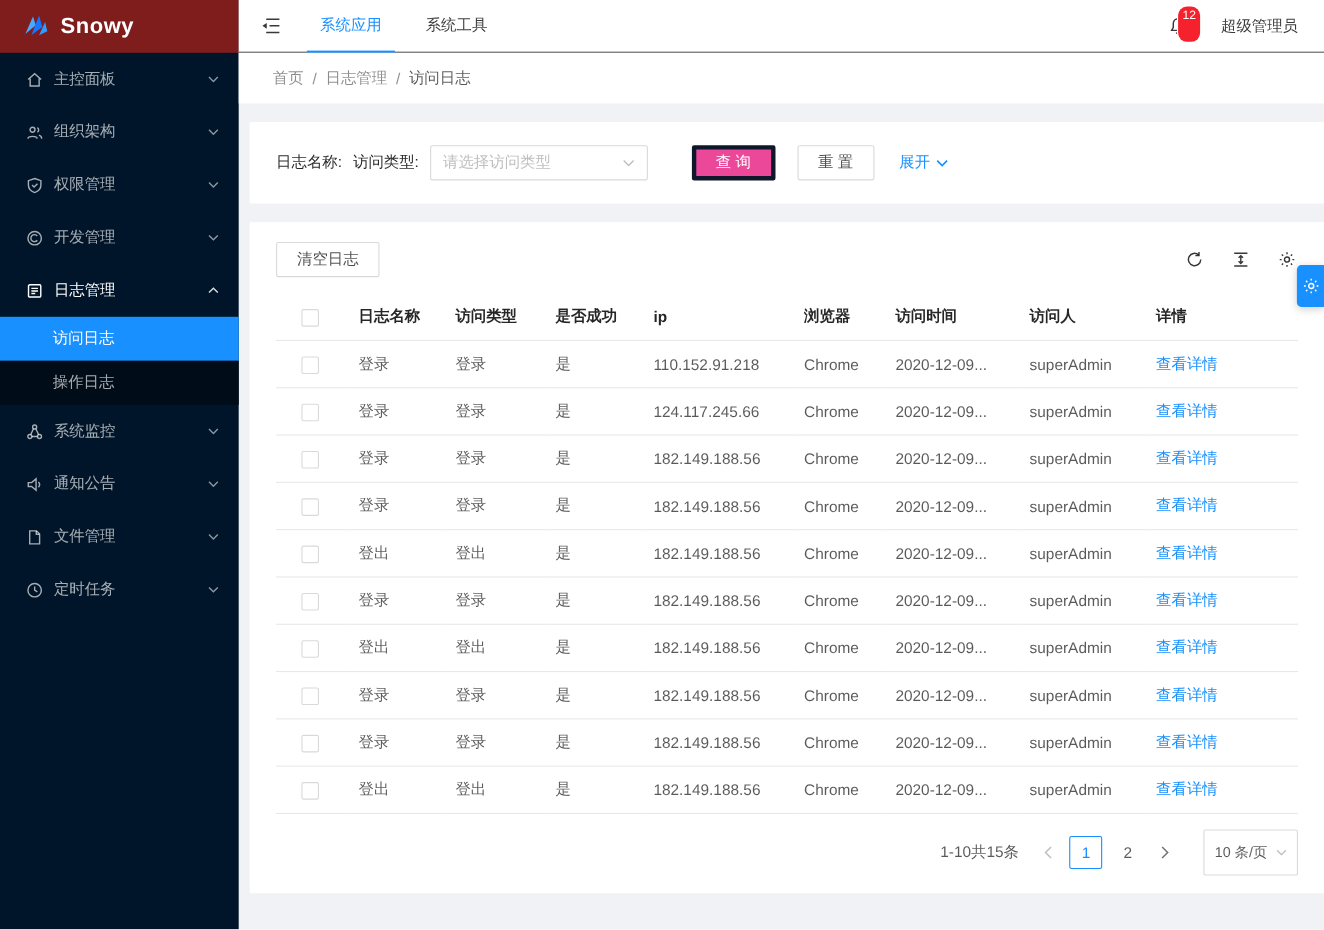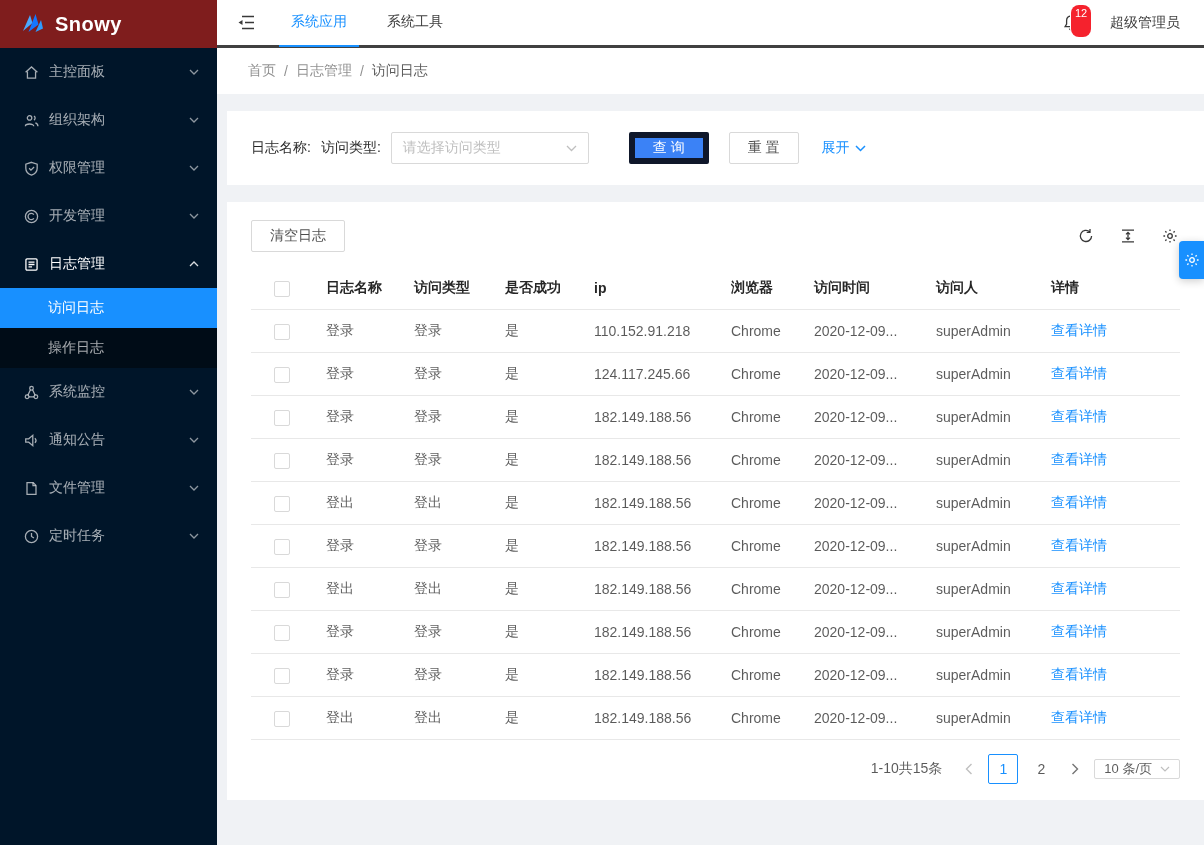--- a/index.html
+++ b/index.html
@@ -19,21 +19,21 @@
   .menu-item.open { color:#fff; }
   .mi-icon { display:flex; width:15px; }
   .mi-caret { margin-left:auto; display:flex; opacity:.85; }
   .submenu-item { height:40px; display:flex; align-items:center; padding-left:48px;
     color:rgba(255,255,255,0.65); font-size:14px; background:#000c17; cursor:pointer; }
   .submenu-item.active { background:#1890ff; color:#fff; }
 
   
   .main { flex:1; min-width:0; display:flex; flex-direction:column; }
   .topbar { height:48px; min-height:48px; background:#fff; display:flex;
-    align-items:center; padding:0 24px 0 20px; border-bottom:3px solid #404040; }
+    align-items:center; padding:0 24px 0 20px; border-bottom:1px solid #404040; }
   .fold-icon { color:rgba(0,0,0,0.78); display:flex; margin-right:24px; cursor:pointer; }
   .top-tabs { display:flex; height:48px; }
   .top-tab { display:flex; align-items:center; padding:0 12px; margin-right:16px;
     font-size:14px; color:rgba(0,0,0,0.78); border-bottom:2px solid transparent; cursor:pointer; }
   .top-tab.active { color:#1890ff; border-bottom-color:#1890ff; }
   .topbar-right { margin-left:auto; display:flex; align-items:center; gap:30px; }
   .bell-wrap { position:relative; color:rgba(0,0,0,0.78); display:flex; cursor:pointer; }
   .badge { position:absolute; top:-9px; left:9px; background:#f5222d; color:#fff;
     font-size:11px; height:32px; min-width:16px; padding:0 4px; border-radius:8px;
     line-height:16px; text-align:center; box-shadow:0 0 0 1px #fff; }
@@ -54,21 +54,21 @@
   .text-input { width:200px; height:32px; border:1px solid #d9d9d9; border-radius:2px;
     padding:0 11px; font-size:14px; color:rgba(0,0,0,0.65); outline:none; font-family:inherit; }
   .text-input::placeholder { color:#bfbfbf; }
   .gap1 { margin-right:52px; }
   .select-box { width:198px; height:32px; border:1px solid #d9d9d9; border-radius:2px;
     padding:0 11px; display:flex; align-items:center; font-size:14px; color:#bfbfbf;
     cursor:pointer; margin-right:40px; }
   .select-caret { margin-left:auto; color:#bfbfbf; display:flex; }
   .btn { height:32px; border-radius:2px; font-size:14px; padding:0 18px;
     cursor:pointer; font-family:inherit; white-space:nowrap; }
-  .btn-primary { background:#3b82f6; border:6px solid #0f172a; color:#fff; }
+  .btn-primary { background:#ec4899; border:4px solid #0f172a; color:#fff; }
   .btn-default { background:#fff; border:1px solid #d9d9d9; color:rgba(0,0,0,0.70); }
   .gapbtn { margin-left:20px; }
   .expand-link { color:#1890ff; font-size:14px; display:flex; align-items:center;
     gap:5px; cursor:pointer; margin-left:23px; }
 
   
   .table-card { margin-top:17px; padding:18px 24px 16px; }
   .table-toolbar { display:flex; align-items:center; margin-bottom:15px; }
   .tool-icons { margin-left:auto; display:flex; gap:26px; color:rgba(0,0,0,0.78);
     align-items:center; padding-right:2px; }
@@ -86,23 +86,23 @@
   
   .pagination { display:flex; align-items:center; justify-content:flex-end; gap:8px;
     margin-top:14px; font-size:14px; color:rgba(0,0,0,0.65); }
   .total-text { margin-right:8px; }
   .page-arrow { min-width:22px; display:flex; justify-content:center; cursor:pointer;
     color:rgba(0,0,0,0.55); }
   .page-arrow.disabled { color:rgba(0,0,0,0.25); }
   .page-num { min-width:30px; height:30px; line-height:28px; text-align:center;
     border-radius:2px; cursor:pointer; border:1px solid transparent; }
   .page-num.active { border-color:#1890ff; color:#1890ff; }
-  .size-select { height:20px; border:1px solid #d9d9d9; border-radius:2px; padding:0 9px;
+  .size-select { height:42px; border:1px solid #d9d9d9; border-radius:2px; padding:0 9px;
     display:flex; align-items:center; gap:8px; font-size:13px; cursor:pointer;
-    color:rgba(0,0,0,0.65); margin-left:0; }
+    color:rgba(0,0,0,0.65); margin-left:16px; }
   .size-caret { color:#bfbfbf; display:flex; }
 
   .float-setting { position:absolute; top:241px; right:0; width:25px; height:38px;
     background:#1890ff; border-radius:4px 0 0 4px; color:#fff; display:flex;
     align-items:center; padding-left:5px; cursor:pointer;
     box-shadow:0 2px 8px rgba(0,0,0,0.2); z-index:5; }
 </style>
 </head>
 <body>
 

